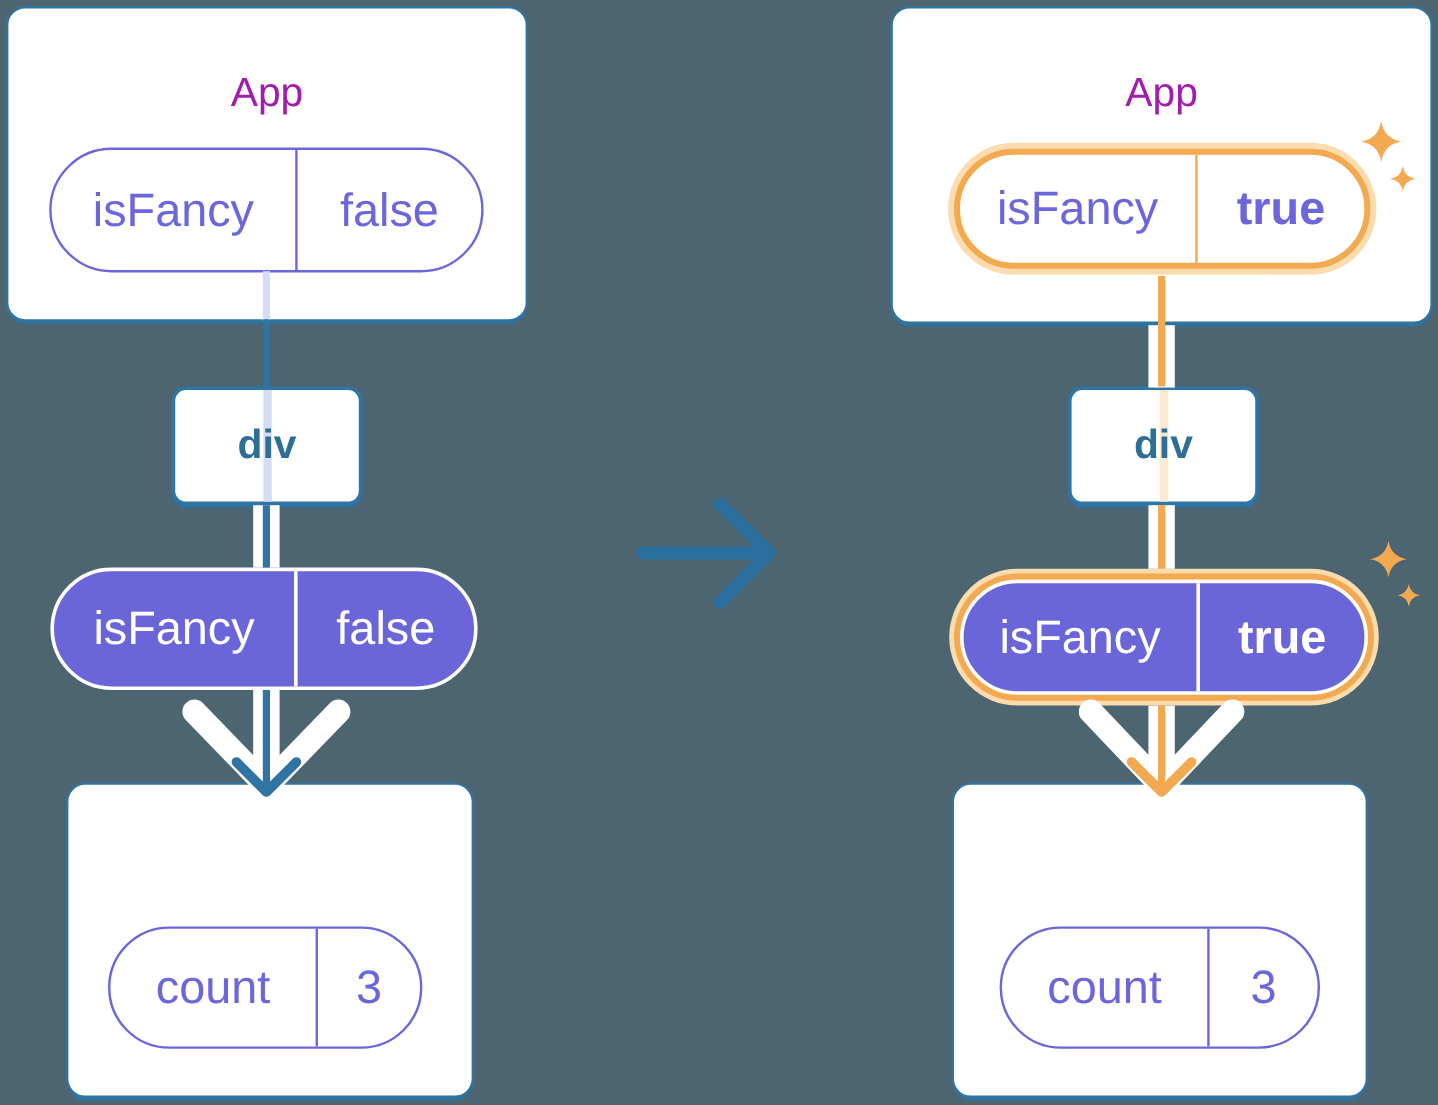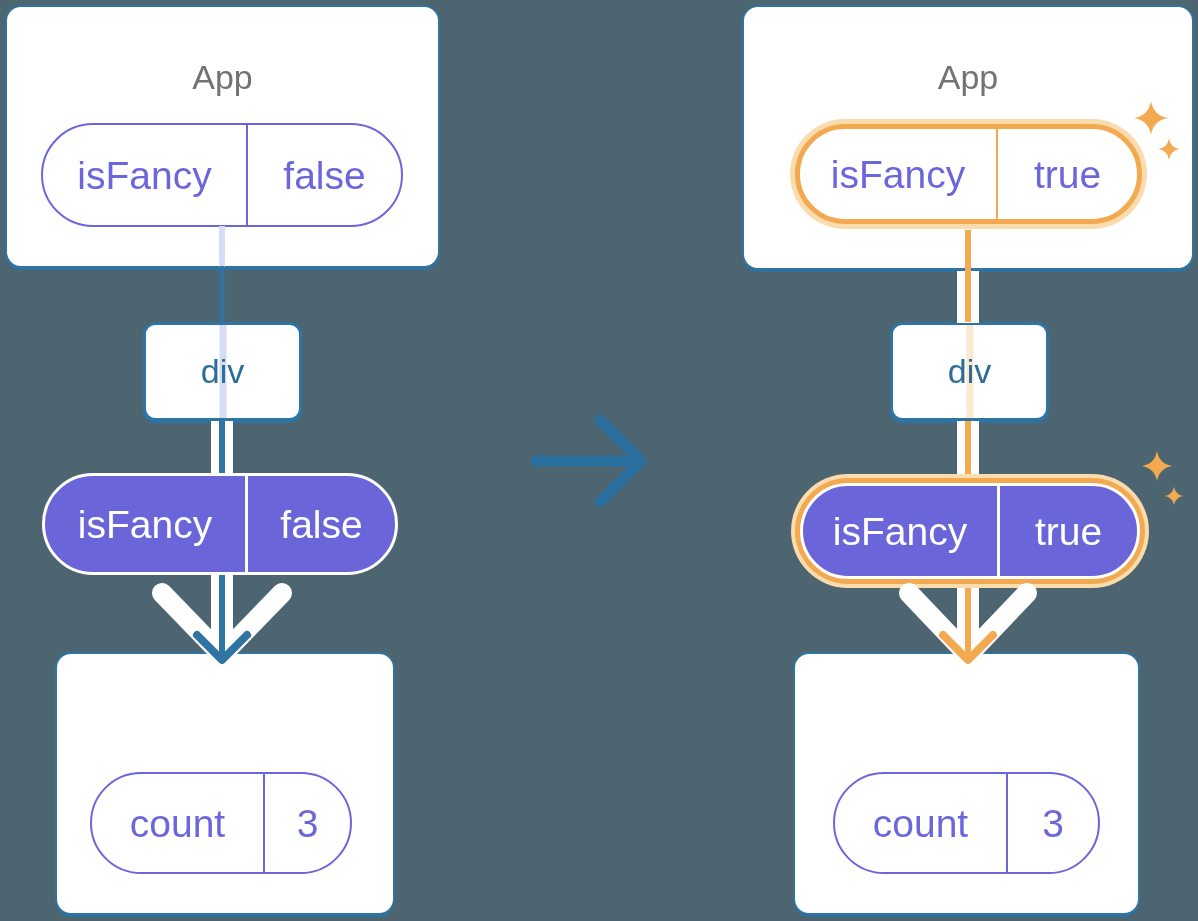--- a/index.html
+++ b/index.html
@@ -12,23 +12,23 @@
     position:absolute;background:#ffffff;border:2px solid #30749F;
     border-radius:16px;box-shadow:0 3px 0 -1px #2D73A2;box-sizing:border-box;
   }
   .node-box{
     position:absolute;background:#ffffff;border:3px solid #2F74A3;
     border-radius:12px;box-shadow:0 2px 0 #2D73A2;box-sizing:border-box;
     display:flex;align-items:center;justify-content:center;
   }
   .title{
     position:absolute;left:0;width:100%;text-align:center;
-    color:#737373;font-size:34px;font-weight:500;line-height:1;
+    color:#a21caf;font-size:34px;font-weight:500;line-height:1;
   }
-  .node-label{color:#2D6E96;font-size:34px;font-weight:400;position:relative;z-index:1;}
+  .node-label{color:#2D6E96;font-size:34px;font-weight:700;position:relative;z-index:1;}
   .fade-line{
     position:absolute;top:0;bottom:0;left:50%;transform:translateX(-50%);
     width:7px;z-index:0;
   }
   .fade-lavender{background:#D4DDF3;}
   .fade-peach{background:#FBE9D0;}
   
   .pill{
     position:absolute;display:flex;box-sizing:border-box;align-items:stretch;
     border-radius:70px;background:#ffffff;
@@ -37,21 +37,21 @@
     display:flex;align-items:center;justify-content:center;
     font-size:39px;line-height:1;box-sizing:border-box;
   }
   .pill-outline{border:2px solid #6C66DC;color:#6C66DC;}
   .pill-outline .seg1{border-right:2px solid #6C66DC;}
   .pill-fancy-outline{border:5px solid #F3A94F;box-shadow:0 0 0 5px #FBDCAE;color:#6C66DC;}
   .pill-fancy-outline .seg1{border-right:2px solid #F3A94F;}
   .pill-purple{background:#6A66D9;border:3px solid #ffffff;color:#ffffff;}
   .pill-purple .seg1{border-right:3px solid #ffffff;}
   .pill-purple-fancy{box-shadow:0 0 0 5px #F3A94F, 0 0 0 9px #FBDCAE;}
-  .bold{font-weight:400;}
+  .bold{font-weight:700;}
   .overlay{position:absolute;left:0;top:0;pointer-events:none;}
 </style>
 </head>
 <body>
 
 <div class="canvas">
 
   <div class="card" style="left:5px;top:5px;width:435px;height:263px;">
     <div class="title" style="top:53px;">App</div>
   </div>

